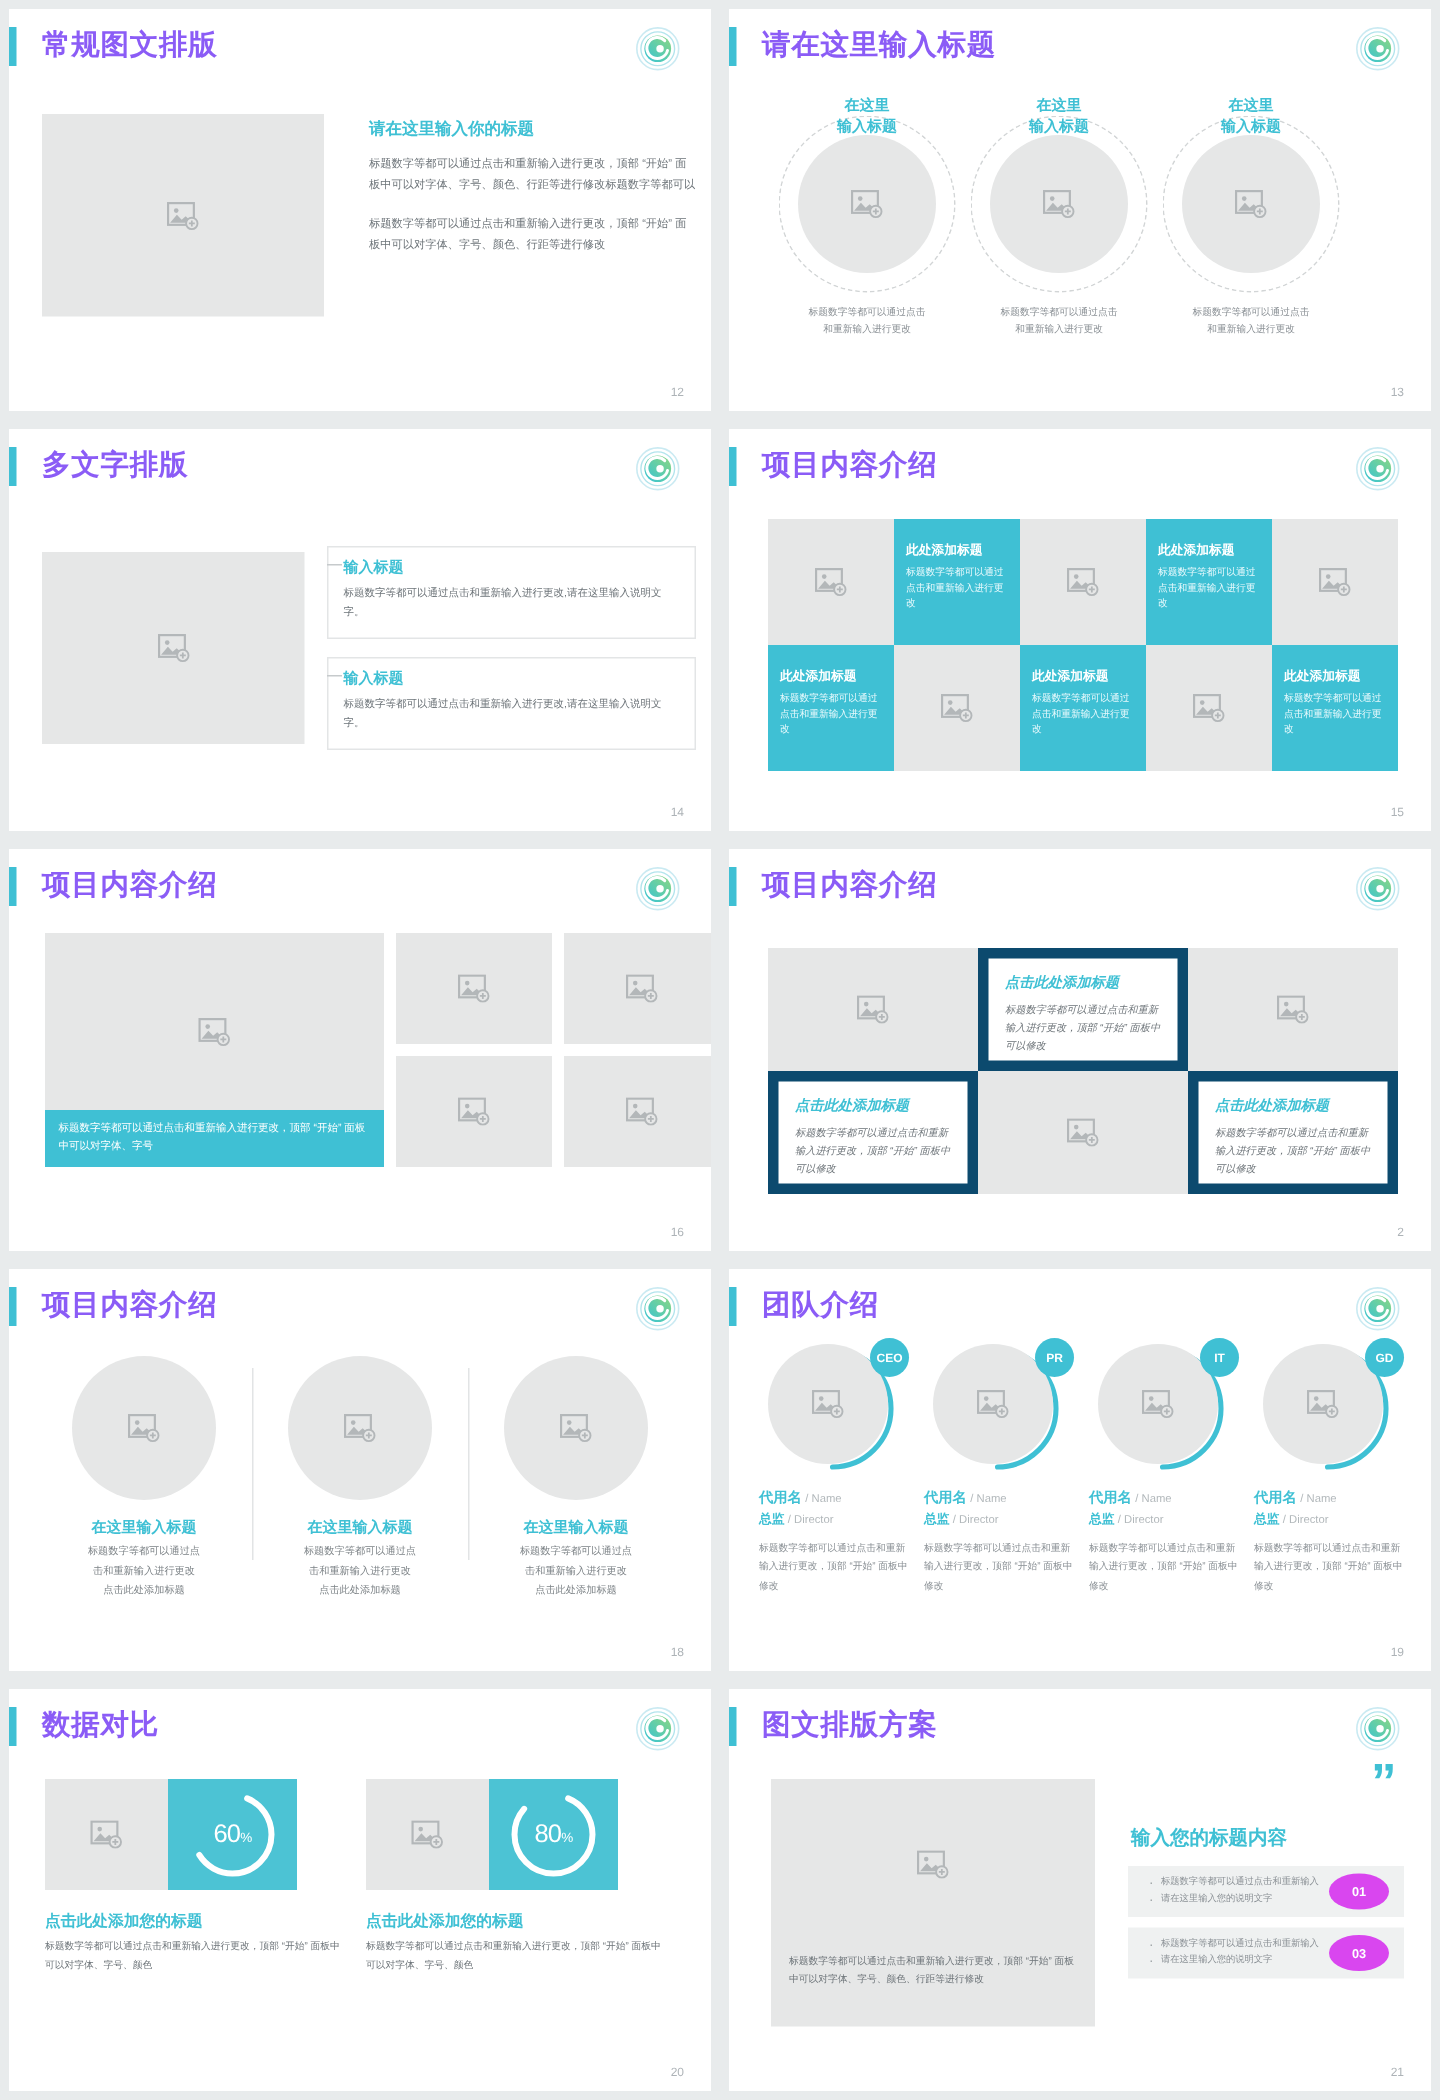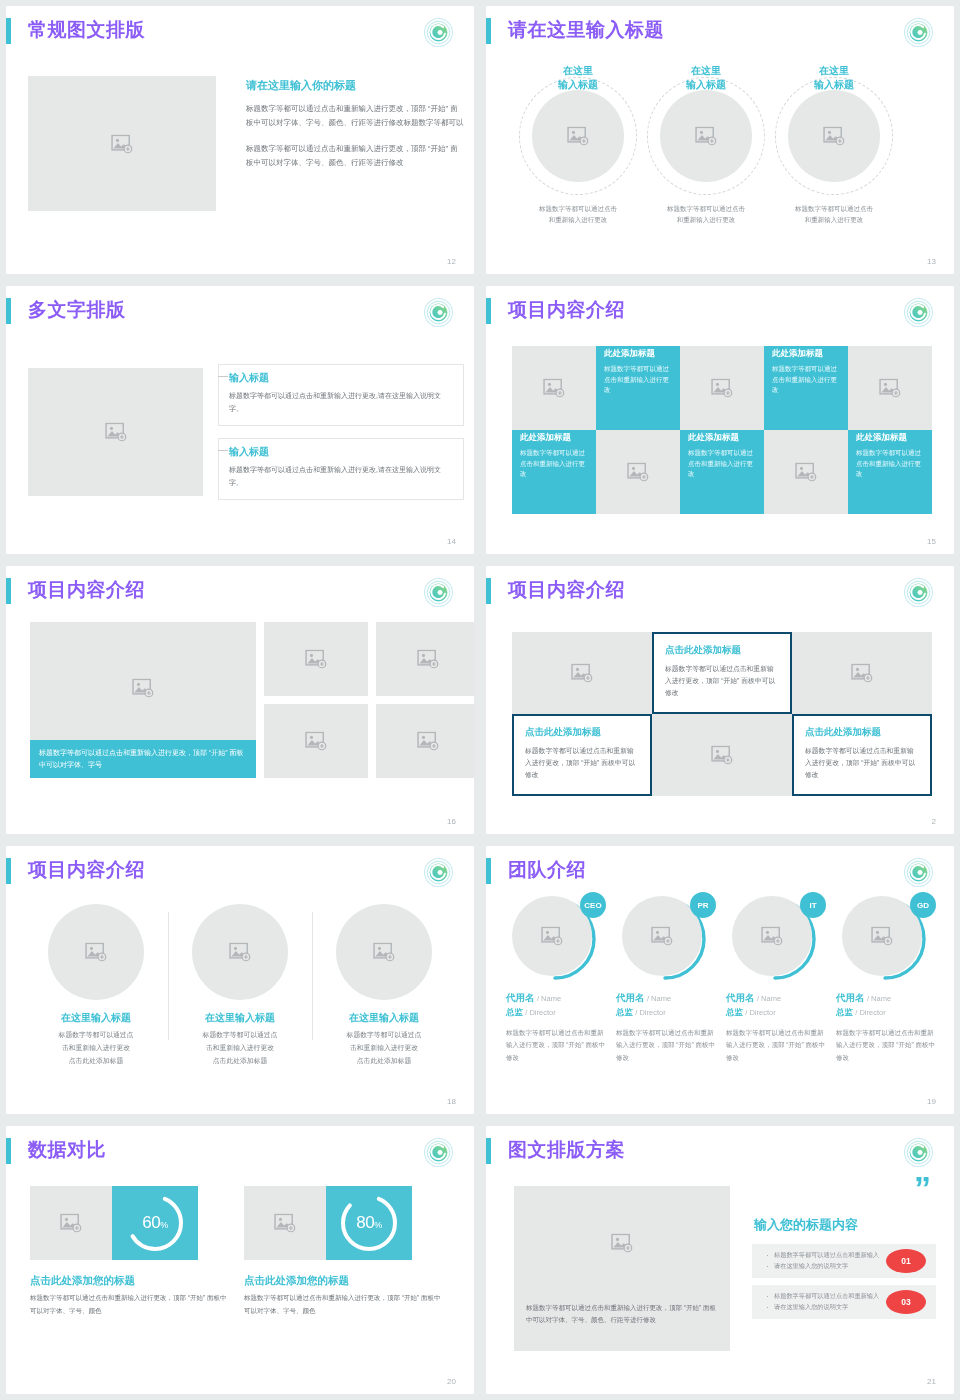--- a/index.html
+++ b/index.html
@@ -71,38 +71,38 @@
   .s14-box.b1 { top:78px; }
   .s14-box.b2 { top:152px; }
   .s14-dash { position:absolute; left:-1px; top:11px; width:10px; height:1px; background:#c6cacc; }
   .s14-h { color:#3fc0d4; font-weight:bold; font-size:10px; margin-bottom:5px; }
   .s14-p { color:#6d7479; font-size:7px; line-height:1.8; }
   
   .s15-grid {
     position:absolute; left:26px; top:60px; right:22px;
     display:grid; grid-template-columns:repeat(5,1fr); grid-template-rows:84px 84px;
   }
-  .cell { position:relative; padding:2px 8px; }
+  .cell { position:relative; padding:15px 8px; }
   .cell.gray { background:#e6e7e7; }
   .cell.teal { background:#3fc0d4; }
   .cell-h { color:#fff; font-weight:bold; font-size:8.5px; margin-bottom:4px; }
   .cell-p { color:#eafafd; font-size:6.5px; line-height:1.65; }
   
   .s16-big { position:absolute; left:24px; top:56px; width:226px; height:156px; }
   .s16-cap { position:absolute; left:0; bottom:0; width:100%; background:#3fc0d4; color:#fff;
              font-size:7px; line-height:1.75; padding:7px 9px; }
   .s16-sm { position:absolute; width:104px; height:74px; }
   .s16-a { left:258px; top:56px; } .s16-b { left:370px; top:56px; }
   .s16-c { left:258px; top:138px; } .s16-d { left:370px; top:138px; }
   
   .s17-grid { position:absolute; left:26px; top:66px; right:22px;
               display:grid; grid-template-columns:repeat(3,1fr); grid-template-rows:82px 82px; }
   .s17-c { position:relative; }
   .s17-c.g { background:#e6e7e7; }
-  .s17-c.w { background:#fff; border:2px solid #0c4a6e; padding:10px 11px; }
+  .s17-c.w { background:#fff; border:7px solid #0c4a6e; padding:10px 11px;font-style:italic; }
   .s17-h { color:#3fc0d4; font-weight:bold; font-size:9.5px; margin-bottom:6px; }
   .s17-p { color:#6d7479; font-size:6.8px; line-height:1.8; }
   
   .s18-row { position:absolute; left:18px; top:58px; right:18px; display:flex; }
   .s18-col { flex:1; text-align:center; position:relative; }
   .s18-col + .s18-col::before {
     content:""; position:absolute; left:0; top:8px; width:1px; height:128px; background:#e2e4e5;
   }
   .s18-circ { width:96px; height:96px; border-radius:50%; background:#e6e7e7; margin:0 auto; position:relative; }
   .s18-h { color:#3fc0d4; font-weight:bold; font-size:10px; margin-top:11px; }
@@ -143,21 +143,21 @@
              color:#6d7479; font-size:6.5px; line-height:1.9; }
   .s21-quote { position:absolute; right:22px; top:52px; color:#3fc0d4; font-size:34px;
                font-weight:bold; line-height:.6; letter-spacing:1px; }
   .s21-h { position:absolute; left:268px; top:90px; color:#3fc0d4; font-weight:bold; font-size:13px; }
   .s21-list { position:absolute; left:266px; top:118px; right:18px; }
   .s21-item { background:#eff1f1; margin-bottom:7px; height:34px; position:relative; padding:6px 48px 0 14px; }
   .s21-li { color:#8a9095; font-size:6.2px; line-height:1.75; position:relative; padding-left:8px; }
   .s21-li::before { content:"·"; position:absolute; left:0; top:-2px; color:#9ba1a4; font-size:9px; }
   .s21-num {
     position:absolute; right:10px; top:50%; transform:translateY(-50%);
-    width:40px; height:24px; border-radius:50%; background:#ef4444; color:#fff;
+    width:40px; height:24px; border-radius:50%; background:#d946ef; color:#fff;
     font-size:8.5px; font-weight:bold; display:flex; align-items:center; justify-content:center;
   }
 </style>
 </head>
 <body>
 
 <div class="deck">
 
   <div class="slide">
     <div class="s-head">

